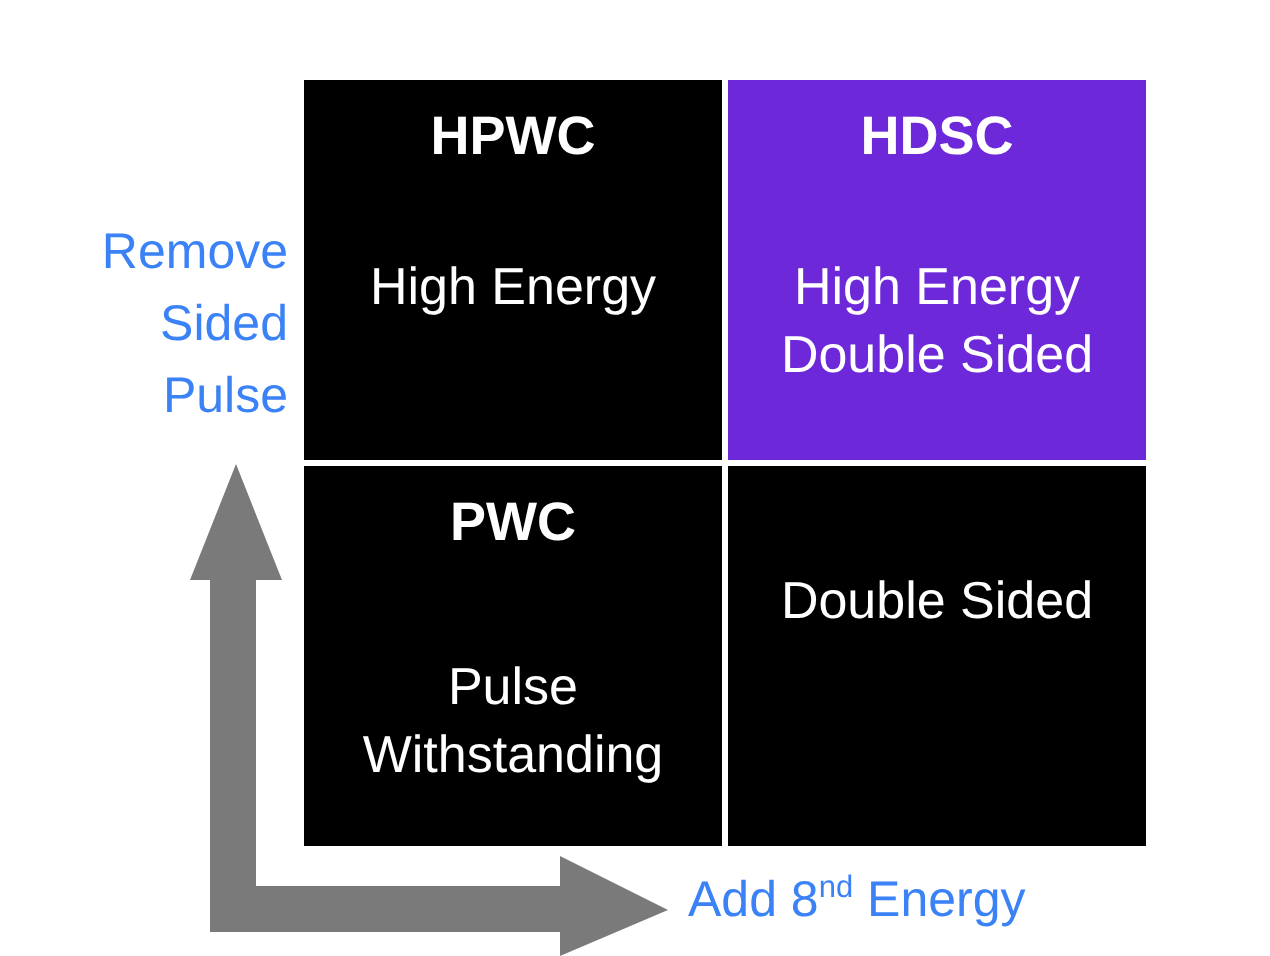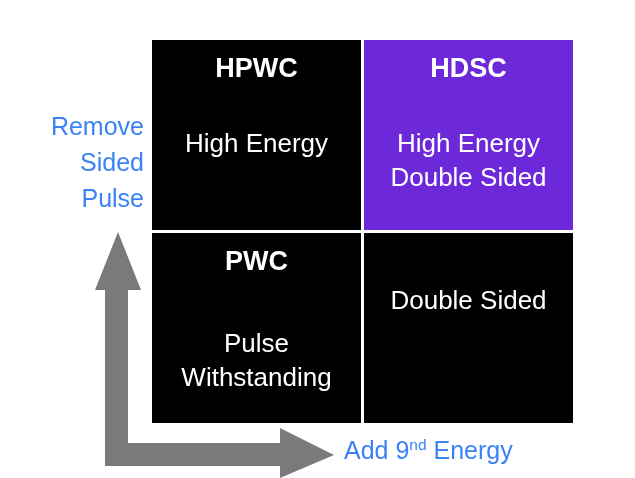--- a/index.html
+++ b/index.html
@@ -125,21 +125,21 @@
       95,290
     "></polygon>
 </svg>
 
 <div id="y-axis-label" class="axis-label">
   <div>Remove</div>
   <div>Sided</div>
   <div>Pulse</div>
 </div>
 
-<div id="x-axis-label" class="axis-label"><span>Add 9</span><sup>nd</sup><span> Energy</span></div>
+<div id="x-axis-label" class="axis-label"><span>Add 8</span><sup>nd</sup><span> Energy</span></div>
 
 <div id="matrix">
 
   <div class="cell dark row-top">
     <div class="cell-title">HPWC</div>
     <div class="cell-body">High Energy</div>
   </div>
 
   <div class="cell accent row-top">
     <div class="cell-title">HDSC</div>

